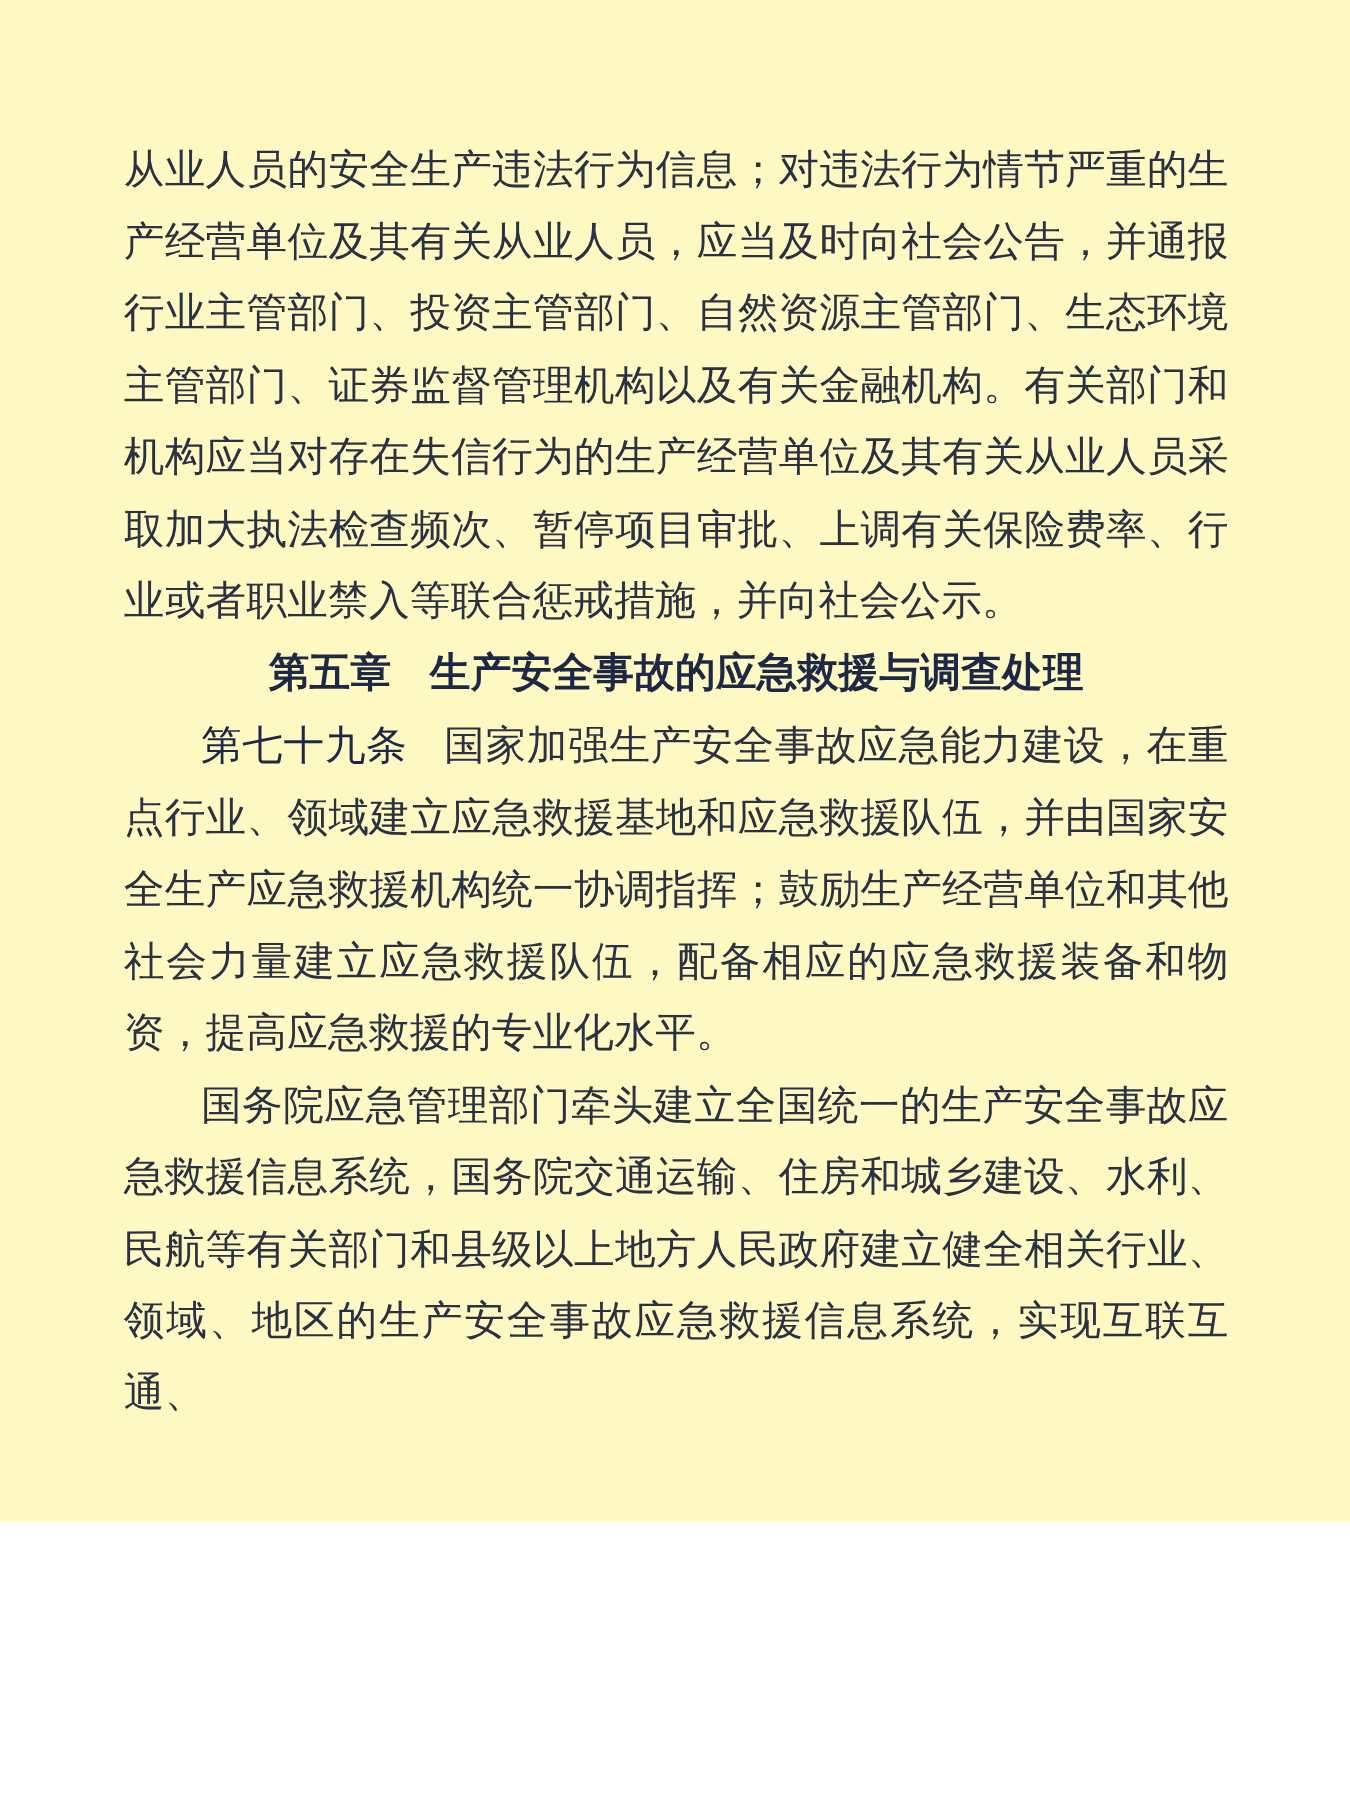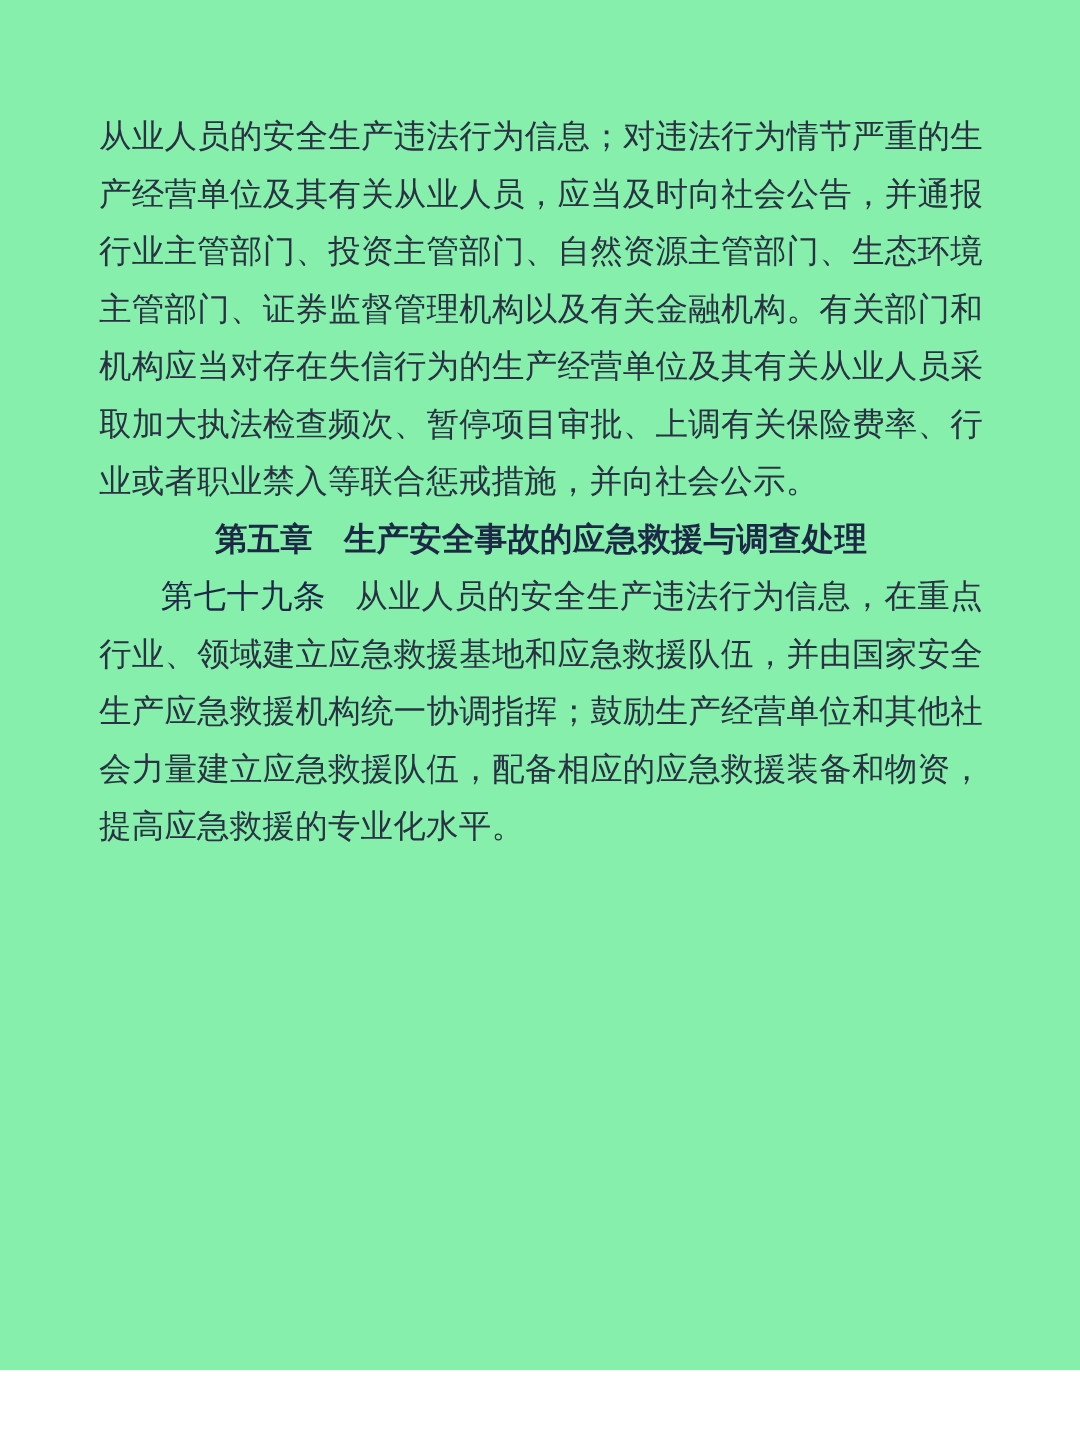--- a/index.html
+++ b/index.html
@@ -3,22 +3,22 @@
 <meta charset="utf-8">
 <style>
   html, body {
     margin: 0;
     padding: 0;
     background: #ffffff;
   }
   .page {
     position: relative;
     width: 1080px;
-    height: 1370px;
-    background: #86efac;
+    height: 1218px;
+    background: #fef9c3;
     overflow: hidden;
     font-family: "Liberation Serif", "DejaVu Serif", serif;
   }
   .content {
     position: absolute;
     left: 99px;
     top: 108px;
     width: 884px;
     font-size: 32.5px;
     line-height: 57.5px;
@@ -57,17 +57,18 @@
 <body>
 
 <div class="page">
   <div class="content">
 
     <p class="para"><span>从业人员的安全生产违法行为信息；对违法行为情节严重的生产经营单位及其有关从业人员，应当及时向社会公告，并通报行业主管部门、投资主管部门、自然资源主管部门、生态环境主管部门、证券监督管理机构以及有关金融机构。有关部门和机构应当对存在失信行为的生产经营单位及其有关从业人员采取加大执法检查频次、暂停项目审批、上调有关保险费率、行业或者职业禁入等联合惩戒措施，并向社会公示。</span></p>
 
 
     <p class="chapter"><span class="chapter-num">第五章</span><span>生产安全事故的应急救援与调查处理</span></p>
 
-    <p class="para indent"><span class="lead">第七十九条</span><span>从业人员的安全生产违法行为信息，在重点行业、领域建立应急救援基地和应急救援队伍，并由国家安全生产应急救援机构统一协调指挥；鼓励生产经营单位和其他社会力量建立应急救援队伍，配备相应的应急救援装备和物资，提高应急救援的专业化水平。</span></p>
+    <p class="para indent"><span class="lead">第七十九条</span><span>国家加强生产安全事故应急能力建设，在重点行业、领域建立应急救援基地和应急救援队伍，并由国家安全生产应急救援机构统一协调指挥；鼓励生产经营单位和其他社会力量建立应急救援队伍，配备相应的应急救援装备和物资，提高应急救援的专业化水平。</span></p>
 
+    <p class="para indent"><span>国务院应急管理部门牵头建立全国统一的生产安全事故应急救援信息系统，国务院交通运输、住房和城乡建设、水利、民航等有关部门和县级以上地方人民政府建立健全相关行业、领域、地区的生产安全事故应急救援信息系统，实现互联互通、</span></p>
 
   </div>
 </div>
 
 </body></html>

